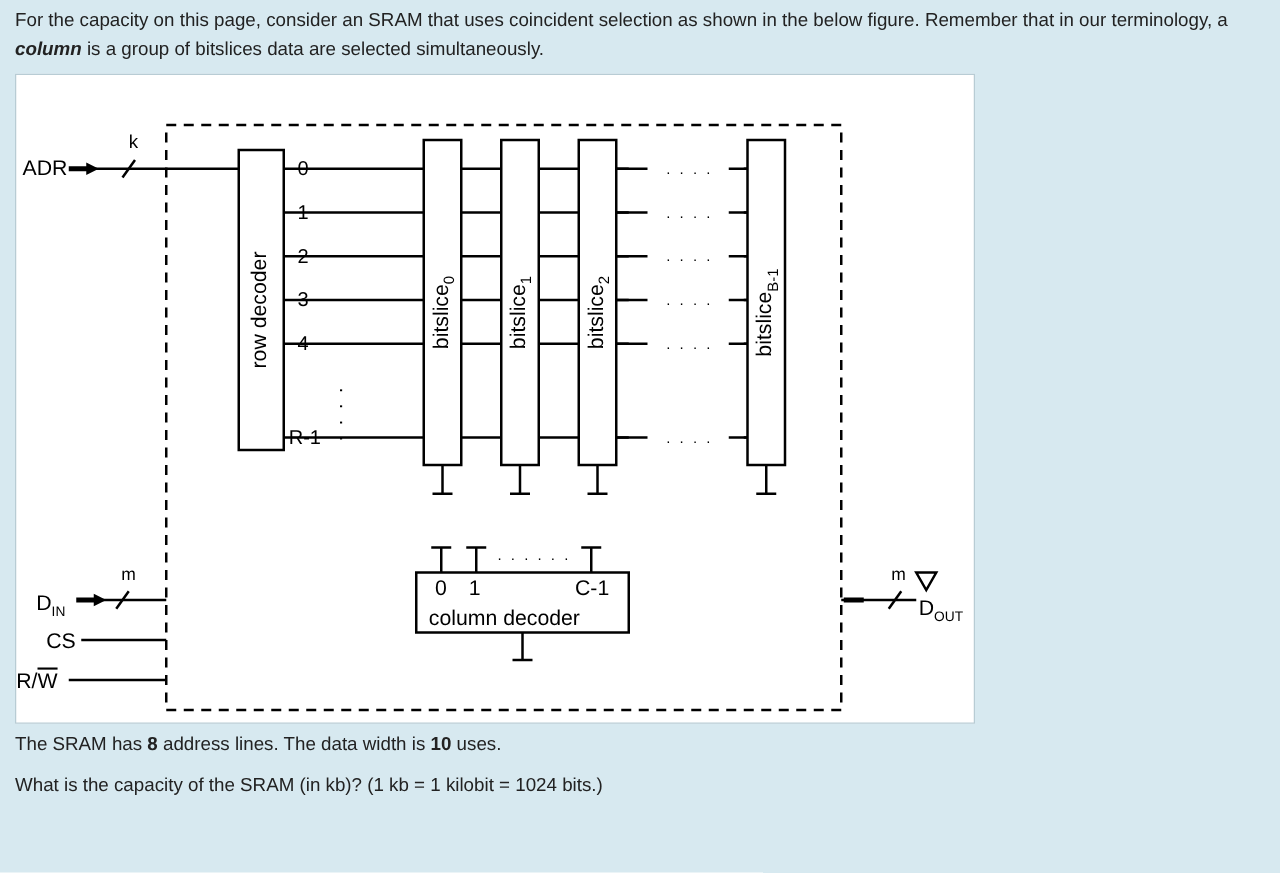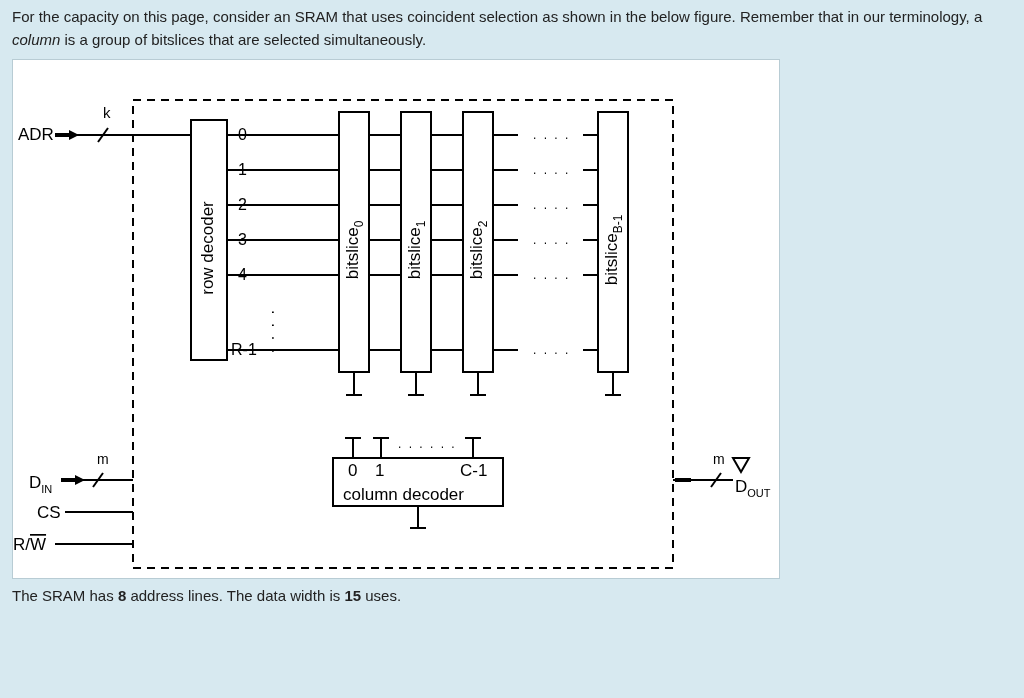--- a/index.html
+++ b/index.html
@@ -12,41 +12,41 @@
     line-height: 1.5;
   }
   .page {
     width: 1024px;
     box-sizing: border-box;
     padding: 6px 12px 12px 12px;
   }
   .intro {
     margin-bottom: 8px;
   }
-  .intro .bolditalic { font-weight: normal; font-style: italic; }
+  .intro .bolditalic { font-weight: bold; font-style: italic; }
   .diagram-wrap {
     background: #fff;
     border: 1px solid #b8ccd4;
     width: 768px;
     height: 520px;
     position: relative;
     box-sizing: border-box;
   }
   svg { display:block; }
   .param-line { margin-top: 6px; }
   .param-line .bold { font-weight: bold; }
   .question-line { margin-top: 10px; }
 </style>
 </head>
 <body>
 
 <div class="page">
 
   <div class="intro">
-    <span>For the capacity on this page, consider an SRAM that uses coincident selection as shown in the below figure. Remember that in our terminology, a </span><span class="bolditalic">column</span><span> is a group of bitslices that are selected simultaneously.</span>
+    <span>For the capacity on this page, consider an SRAM that uses coincident selection as shown in the below figure. Remember that in our terminology, a </span><span class="bolditalic">column</span><span> is a group of bitslices data are selected simultaneously.</span>
   </div>
 
   <div class="diagram-wrap">
     <svg width="768" height="520" viewBox="0 0 768 520">
 
       <rect x="120" y="40" width="540" height="468" fill="none" stroke="#000" stroke-width="2" stroke-dasharray="8 6"></rect>
 
       <text x="90" y="58" font-size="15">k</text>
       <text x="5" y="80" font-size="17">ADR</text>
 
@@ -164,17 +164,18 @@
       <line x1="698" y1="427" x2="708" y2="413" stroke="#000" stroke-width="2"></line>
       <text x="700" y="404" font-size="14">m</text>
 
       <polygon points="720,398 736,398 728,412" fill="none" stroke="#000" stroke-width="2"></polygon>
       <text x="722" y="432" font-size="17"><tspan>D</tspan><tspan dy="5" font-size="11">OUT</tspan></text>
 
     </svg>
   </div>
 
   <div class="param-line">
-    <span>The SRAM has </span><span class="bold">8</span><span> address lines. The data width is </span><span class="bold">15</span><span> uses.</span>
+    <span>The SRAM has </span><span class="bold">8</span><span> address lines. The data width is </span><span class="bold">10</span><span> uses.</span>
   </div>
 
+  <div class="question-line">What is the capacity of the SRAM (in kb)? (1 kb = 1 kilobit = 1024 bits.)</div>
 
 </div>
 
 </body></html>

